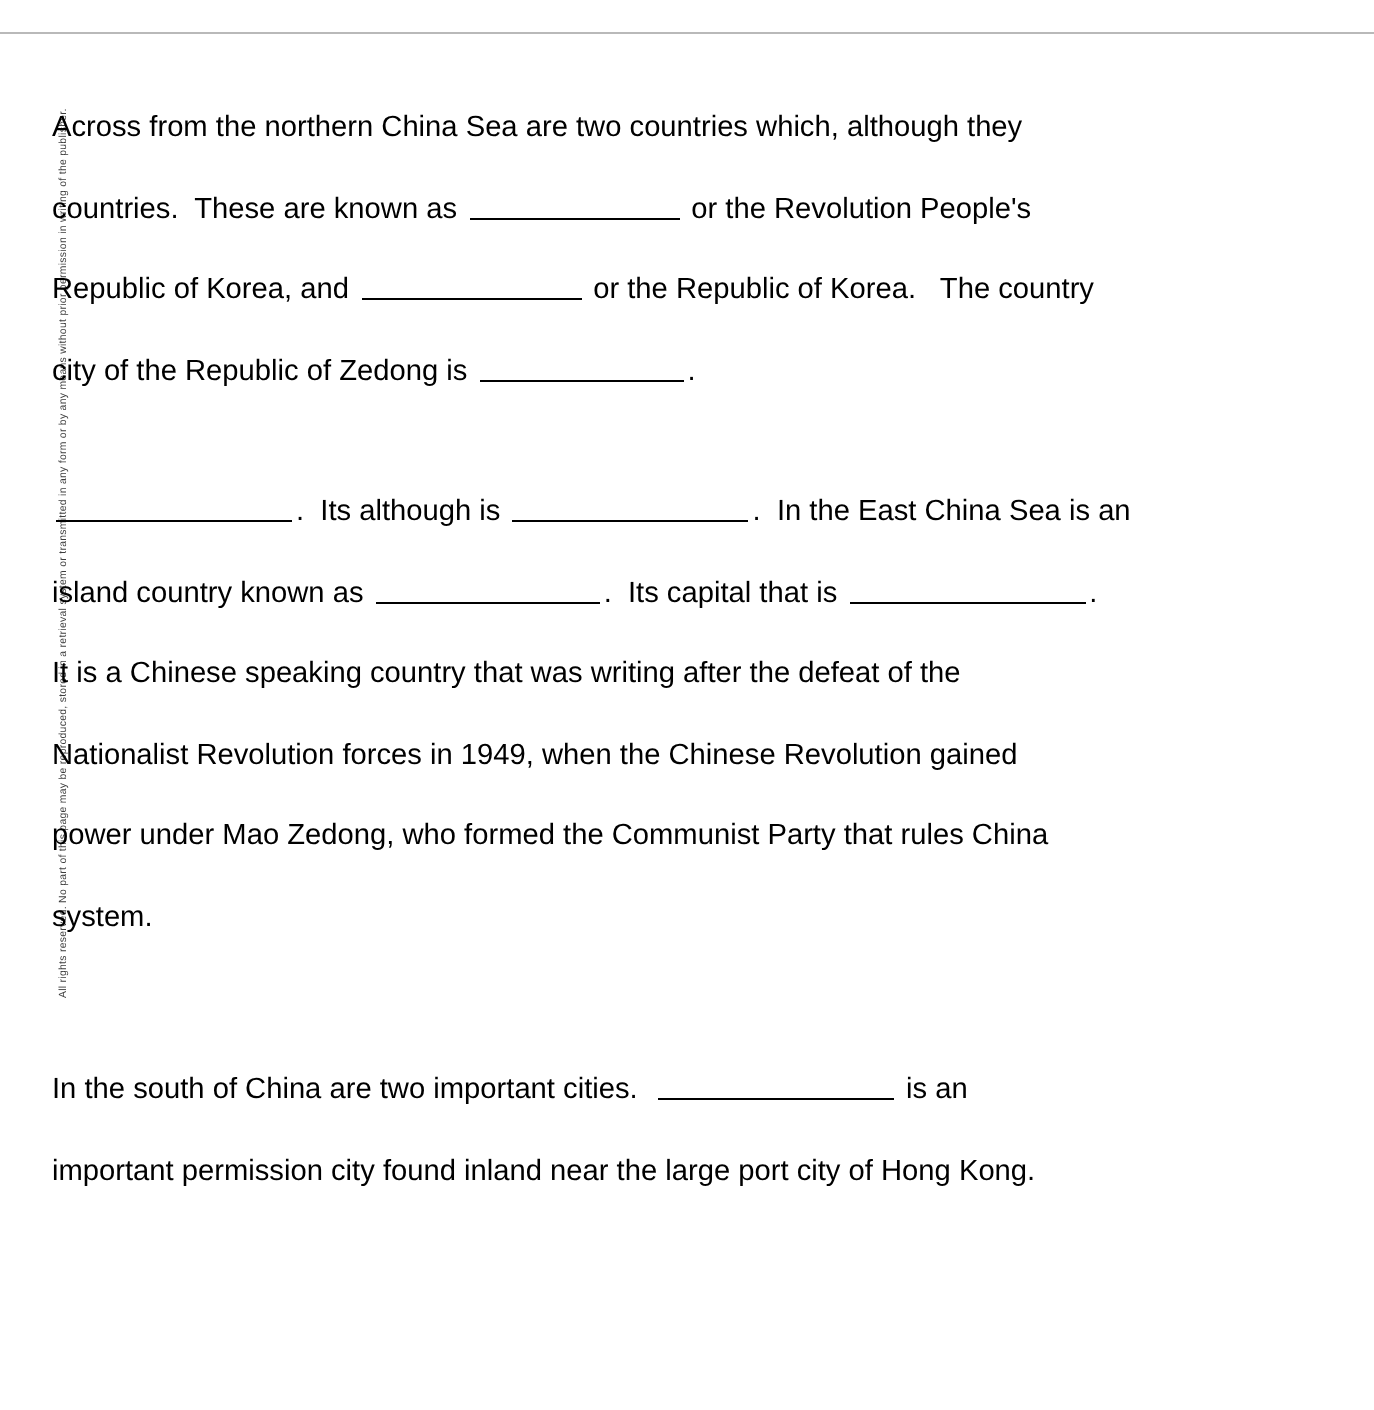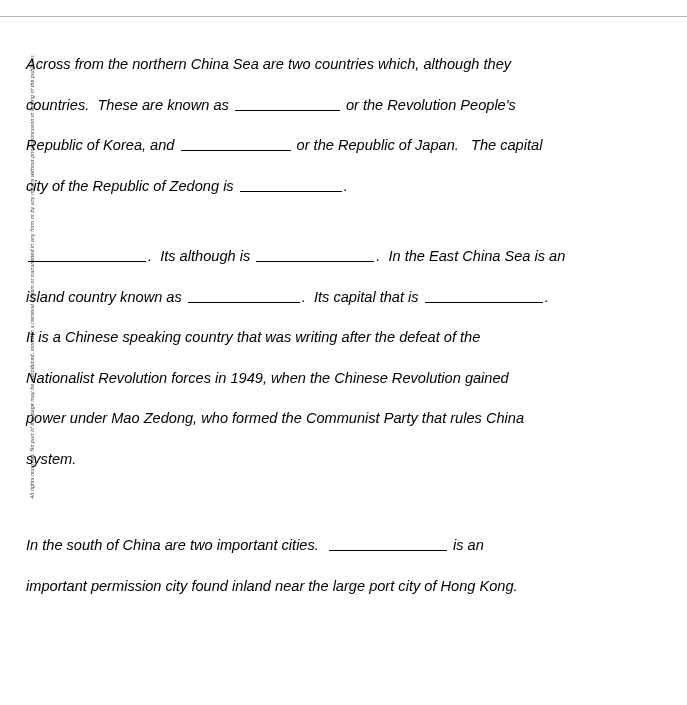--- a/index.html
+++ b/index.html
@@ -11,21 +11,20 @@
     width: 687px;
     height: 705px;
     position: relative;
     font-family: "Liberation Sans", sans-serif;
     color: #000000;
     overflow: hidden;
   }
   .page {
     position: absolute;
     inset: 0;
-    font-style: italic;
   }
   
   .top-rule {
     position: absolute;
     left: 0;
     top: 16px;
     width: 687px;
     height: 1px;
     background: #b9b9b9;
   }
@@ -75,21 +74,21 @@
 
   <div class="top-rule"></div>
 
   <div class="copyright">All rights reserved. No part of this page may be reproduced, stored in a retrieval system or transmitted in any form or by any means without prior permission in writing of the publisher.</div>
 
   <div class="body-text">
     <div id="paragraphs-container">
         <div class="para">
           <div class="line"><span>Across from the northern China Sea are two countries which, although they</span></div>
           <div class="line"><span>countries.  These are known as </span><span class="blank" style="width: 105px;"></span><span> or the Revolution People's</span></div>
-          <div class="line"><span>Republic of Korea, and </span><span class="blank" style="width: 110px;"></span><span> or the Republic of Japan.   The capital</span></div>
+          <div class="line"><span>Republic of Korea, and </span><span class="blank" style="width: 110px;"></span><span> or the Republic of Korea.   The country</span></div>
           <div class="line"><span>city of the Republic of Zedong is </span><span class="blank" style="width: 102px;"></span><span>.</span></div>
         </div>
         <div class="gap-small"></div>
         <div class="para">
           <div class="line"><span class="blank" style="width: 118px;"></span><span>.  Its although is </span><span class="blank" style="width: 118px;"></span><span>.  In the East China Sea is an</span></div>
           <div class="line"><span>island country known as </span><span class="blank" style="width: 112px;"></span><span>.  Its capital that is </span><span class="blank" style="width: 118px;"></span><span>.</span></div>
           <div class="line"><span>It is a Chinese speaking country that was writing after the defeat of the</span></div>
           <div class="line"><span>Nationalist Revolution forces in 1949, when the Chinese Revolution gained</span></div>
           <div class="line"><span>power under Mao Zedong, who formed the Communist Party that rules China</span></div>
           <div class="line"><span>system.</span></div>

